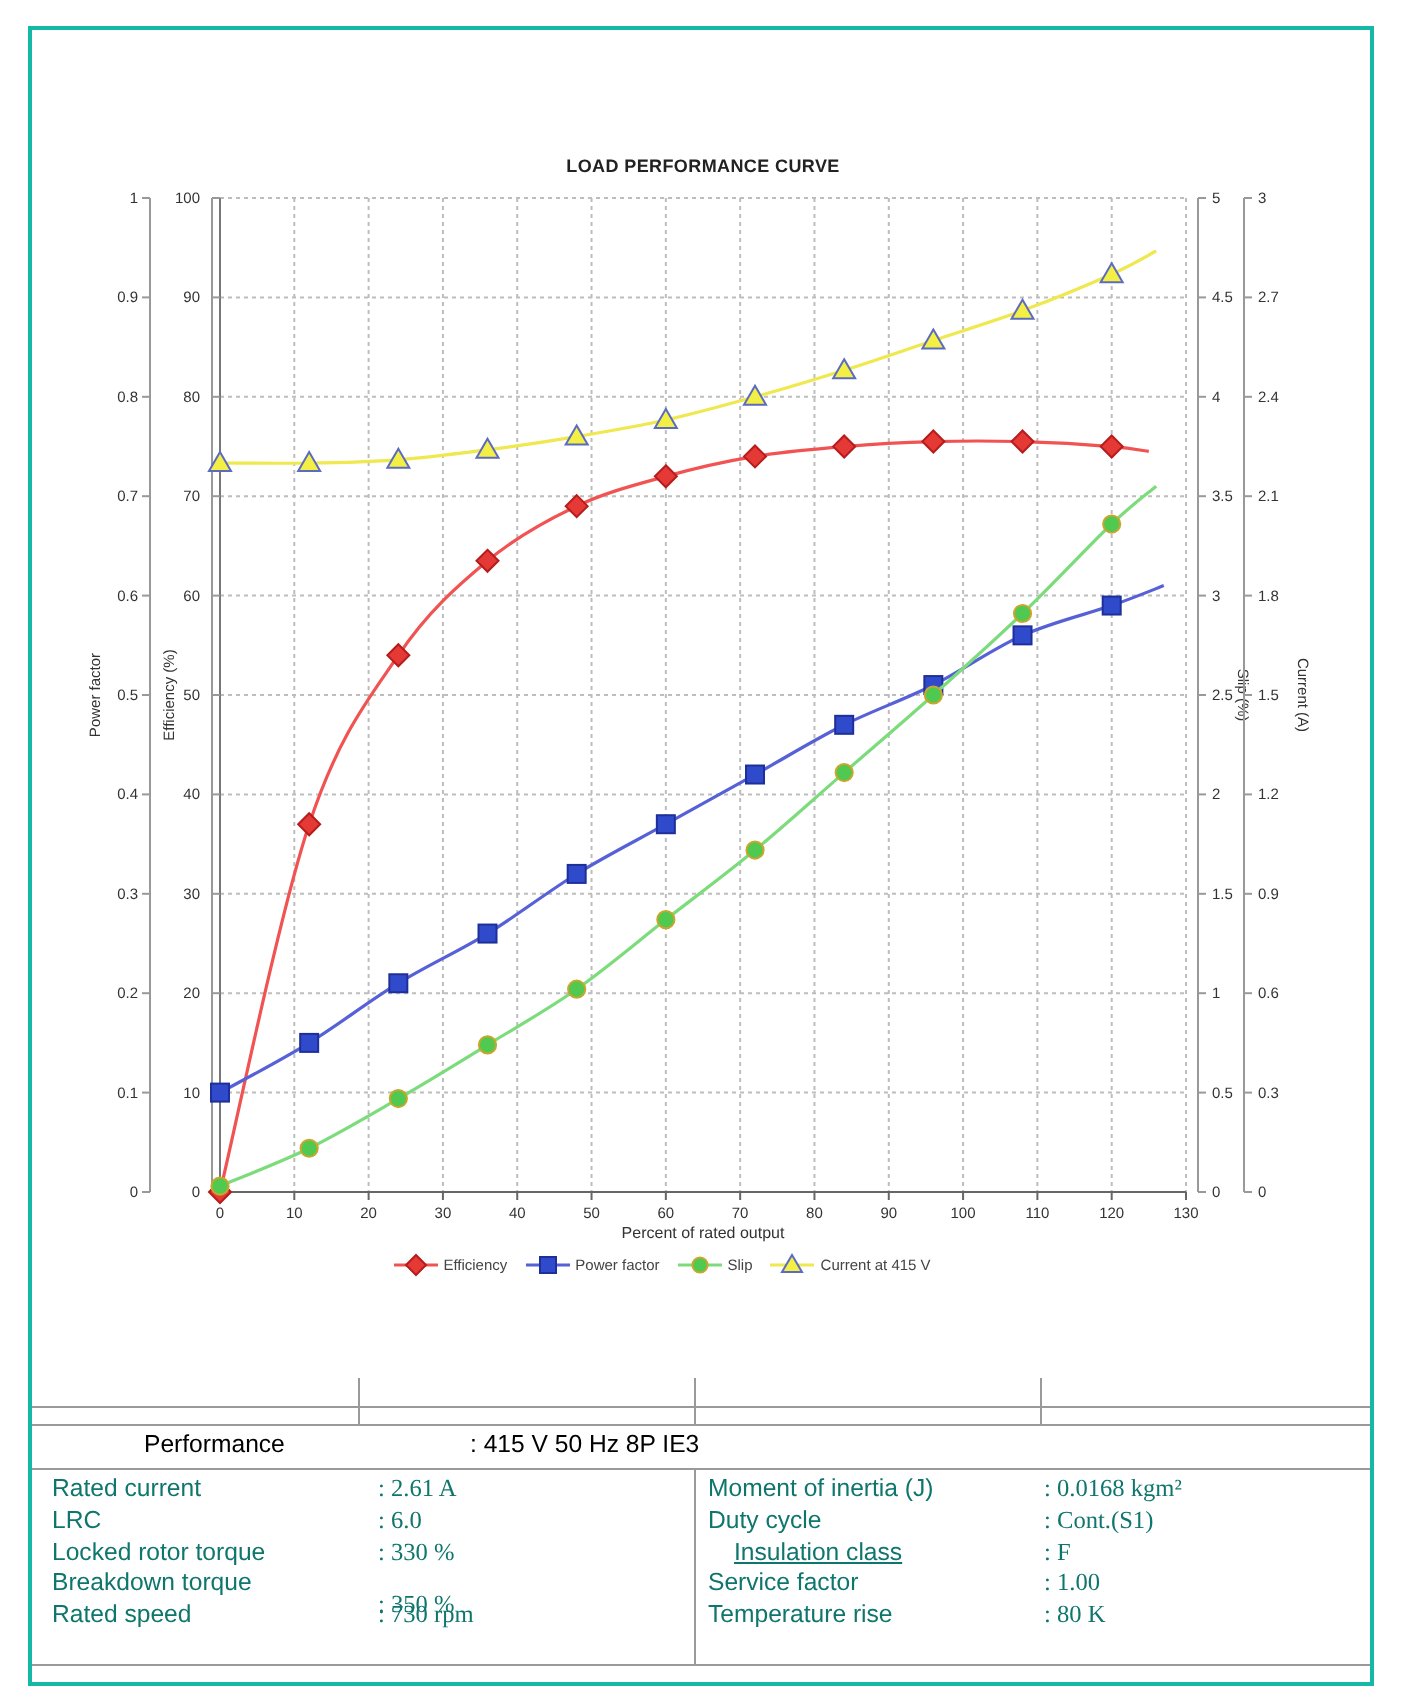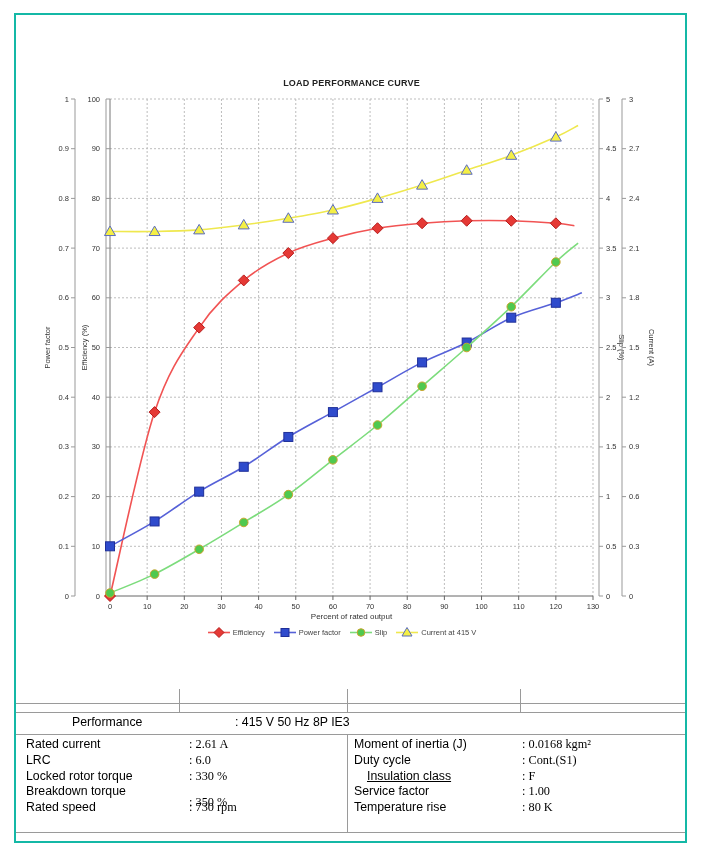--- a/index.html
+++ b/index.html
@@ -1,29 +1,29 @@
 <!DOCTYPE html>
 <html><head>
 <meta charset="utf-8">
 <style>
   html,body{margin:0;padding:0;background:#fff;}
   body{width:701px;height:848px;position:relative;font-family:"Liberation Sans",sans-serif;}
   #page{position:absolute;left:14px;top:13px;width:669px;height:826px;border:2px solid #14b8a6;background:#fff;}
   .abs{position:absolute;}
   #chart-title{left:94px;top:63px;width:483px;text-align:center;font-size:9px;font-weight:bold;color:#222;letter-spacing:.2px;}
   #x-axis-title{left:94px;top:597px;width:483px;text-align:center;font-size:8px;color:#333;}
-  #legend{left:11px;top:611px;width:630px;display:flex;justify-content:center;align-items:center;gap:9px;}
+  #legend{left:0;top:611px;width:630px;display:flex;justify-content:center;align-items:center;gap:9px;}
   .legend-item{display:flex;align-items:center;gap:3px;font-size:7.5px;color:#444;}
   
   .hline{position:absolute;left:0;width:669px;height:0;border-top:1px solid #9a9a9a;}
   .vdiv{position:absolute;width:0;border-left:1px solid #9a9a9a;}
   .trow{position:absolute;font-size:12.3px;color:#000;}
   .trow span{position:absolute;white-space:nowrap;top:0;margin-left:46px;}
   .kv-col{position:absolute;}
-  .kv-row{position:relative;height:15.8px;line-height:15.8px;font-size:12.3px;color:#000000;}
+  .kv-row{position:relative;height:15.8px;line-height:15.8px;font-size:12.3px;color:#0f766e;}
   .kv-row .lbl{position:absolute;white-space:nowrap;}
   .kv-row .val{position:absolute;white-space:nowrap;font-family:Liberation Serif, serif;}
 </style>
 </head>
 <body>
 
 <div id="page">
 
   <div class="abs" id="chart-title">LOAD PERFORMANCE CURVE</div>
   <svg id="chart-svg" class="abs" style="left:0;top:0" width="669" height="610">

